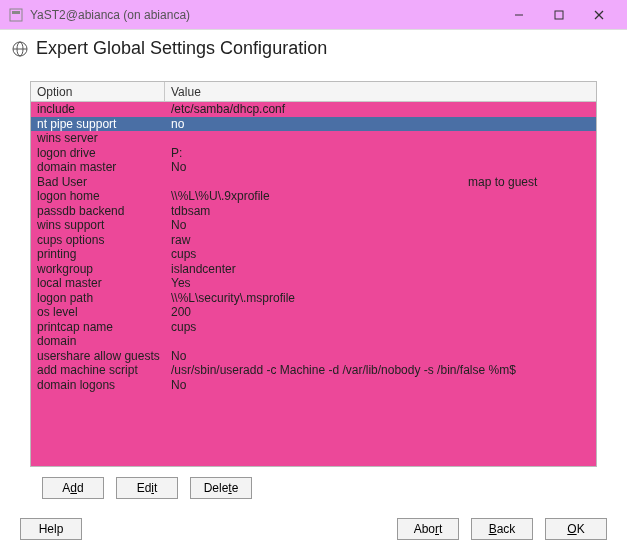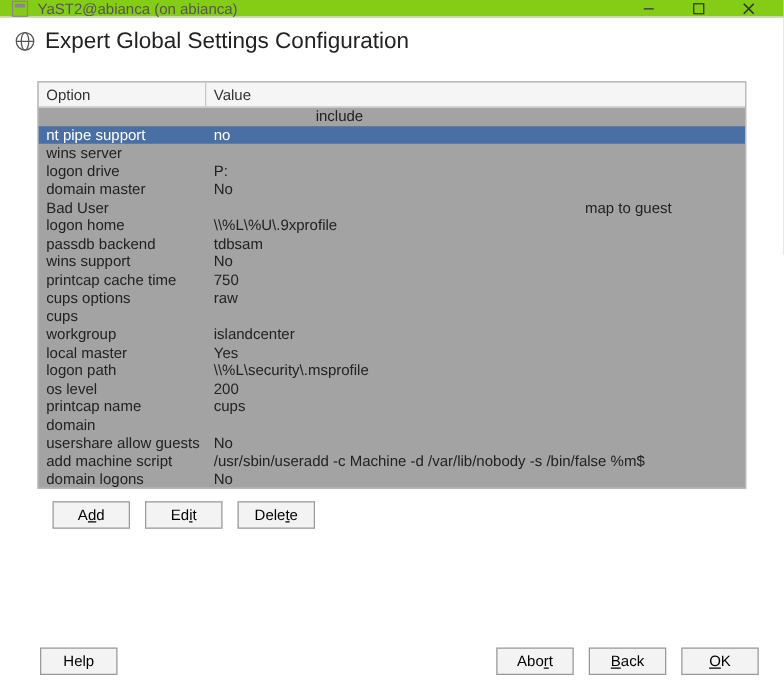--- a/index.html
+++ b/index.html
@@ -7,26 +7,26 @@
     margin: 0;
     padding: 0;
     font-family: "Segoe UI", Tahoma, Arial, sans-serif;
     font-size: 12px;
     background: #fff;
     width: 627px;
     height: 552px;
     overflow: hidden;
   }
   .titlebar {
-    height: 14px;
+    height: 30px;
     display: flex;
     align-items: center;
     padding: 0 8px;
     border-bottom: 1px solid #ddd;
-    background: #84cc16;
+    background: #f0abfc;
   }
   .titlebar .app-icon {
     width: 16px;
     height: 16px;
     margin-right: 6px;
     display: inline-flex;
     align-items: center;
     justify-content: center;
   }
   .titlebar .title-text {
@@ -57,22 +57,22 @@
     font-size: 18px;
     font-weight: 400;
     margin: 0;
     color: #222;
   }
   .content {
     padding: 18px 30px 0 30px;
   }
   .table-frame {
     border: 1px solid #bbb;
-    height: 326px;
-    background: #a3a3a3;
+    height: 386px;
+    background: #ec4899;
   }
   .thead {
     display: flex;
     height: 20px;
     background: #f5f5f5;
     border-bottom: 1px solid #c8c8c8;
   }
   .th {
     padding: 2px 6px;
     font-size: 12px;
@@ -81,21 +81,20 @@
     display: flex;
     align-items: center;
   }
   .col-option { width: 134px; flex: 0 0 134px; }
   .col-value { flex: 1; border-right: none; }
   .tbody { }
   .tr {
     display: flex;
     line-height: 14px;
     height: 14.5px;
-    justify-content: center;
   }
   .tr .td {
     padding: 0 6px;
     font-size: 12px;
     color: #222;
     white-space: nowrap;
     overflow: hidden;
   }
   .tr.selected {
     background: #4a6fa5;
@@ -116,21 +115,21 @@
     font-size: 12px;
     padding: 0 10px;
     display: inline-flex;
     align-items: center;
     justify-content: center;
     cursor: pointer;
   }
   .btn .u { text-decoration: underline; }
   .bottom-bar {
     position: absolute;
-    left: 12px; right: 0;
+    left: 0; right: 0;
     bottom: 12px;
     display: flex;
     padding: 0 20px;
     align-items: center;
   }
   .bottom-bar .spacer { flex: 1; }
   .bottom-bar .btn { min-width: 62px; margin-left: 12px; }
   .bottom-bar .btn:first-child { margin-left: 0; }
 </style>
 </head>
@@ -176,20 +175,21 @@
 
 <div class="content">
   <div class="table-frame">
     <div class="thead">
       <div class="th col-option">Option</div>
       <div class="th col-value">Value</div>
     </div>
     <div class="tbody" id="tbody">
         <div class="tr">
           <div class="td col-option">include</div>
+          <div class="td col-value">/etc/samba/dhcp.conf</div>
         </div>
         <div class="tr selected">
           <div class="td col-option">nt pipe support</div>
           <div class="td col-value">no</div>
         </div>
         <div class="tr">
           <div class="td col-option">wins server</div>
           <div class="td col-value"></div>
         </div>
         <div class="tr">
@@ -210,28 +210,25 @@
         </div>
         <div class="tr">
           <div class="td col-option">passdb backend</div>
           <div class="td col-value">tdbsam</div>
         </div>
         <div class="tr">
           <div class="td col-option">wins support</div>
           <div class="td col-value">No</div>
         </div>
         <div class="tr">
-          <div class="td col-option">printcap cache time</div>
-          <div class="td col-value">750</div>
-        </div>
-        <div class="tr">
           <div class="td col-option">cups options</div>
           <div class="td col-value">raw</div>
         </div>
         <div class="tr">
+          <div class="td col-option">printing</div>
           <div class="td col-value">cups</div>
         </div>
         <div class="tr">
           <div class="td col-option">workgroup</div>
           <div class="td col-value">islandcenter</div>
         </div>
         <div class="tr">
           <div class="td col-option">local master</div>
           <div class="td col-value">Yes</div>
         </div>

